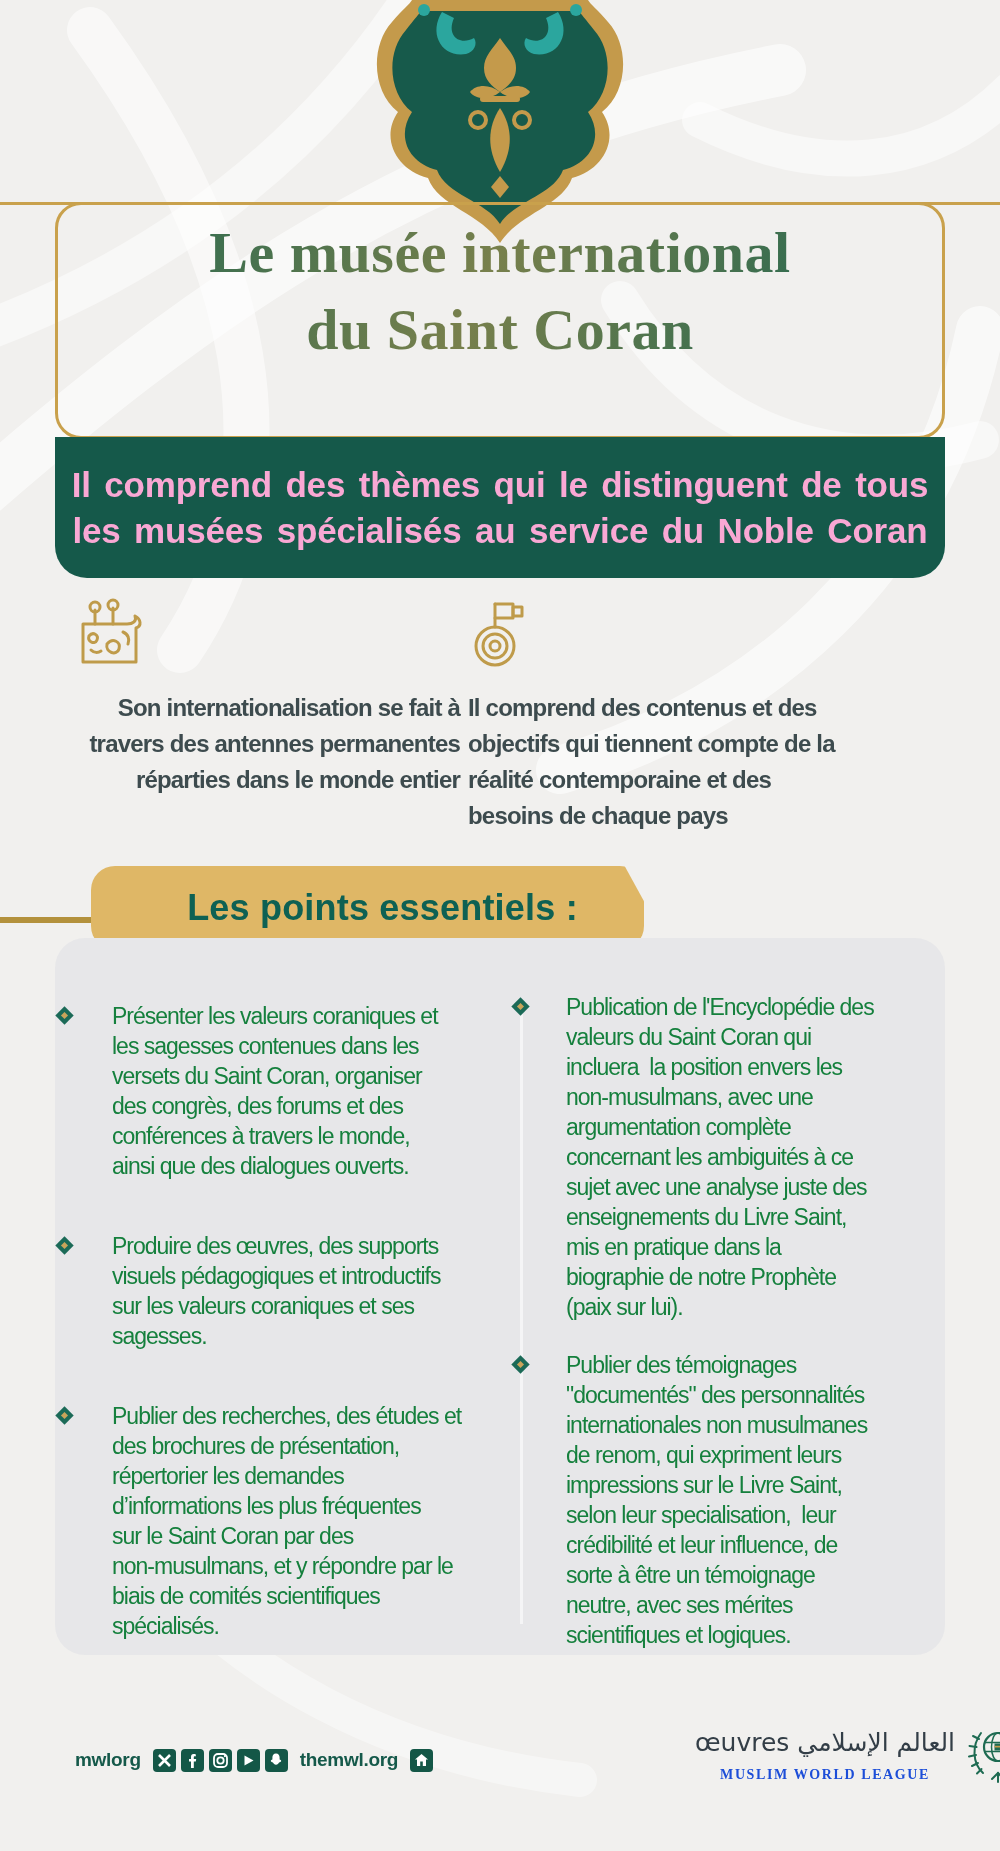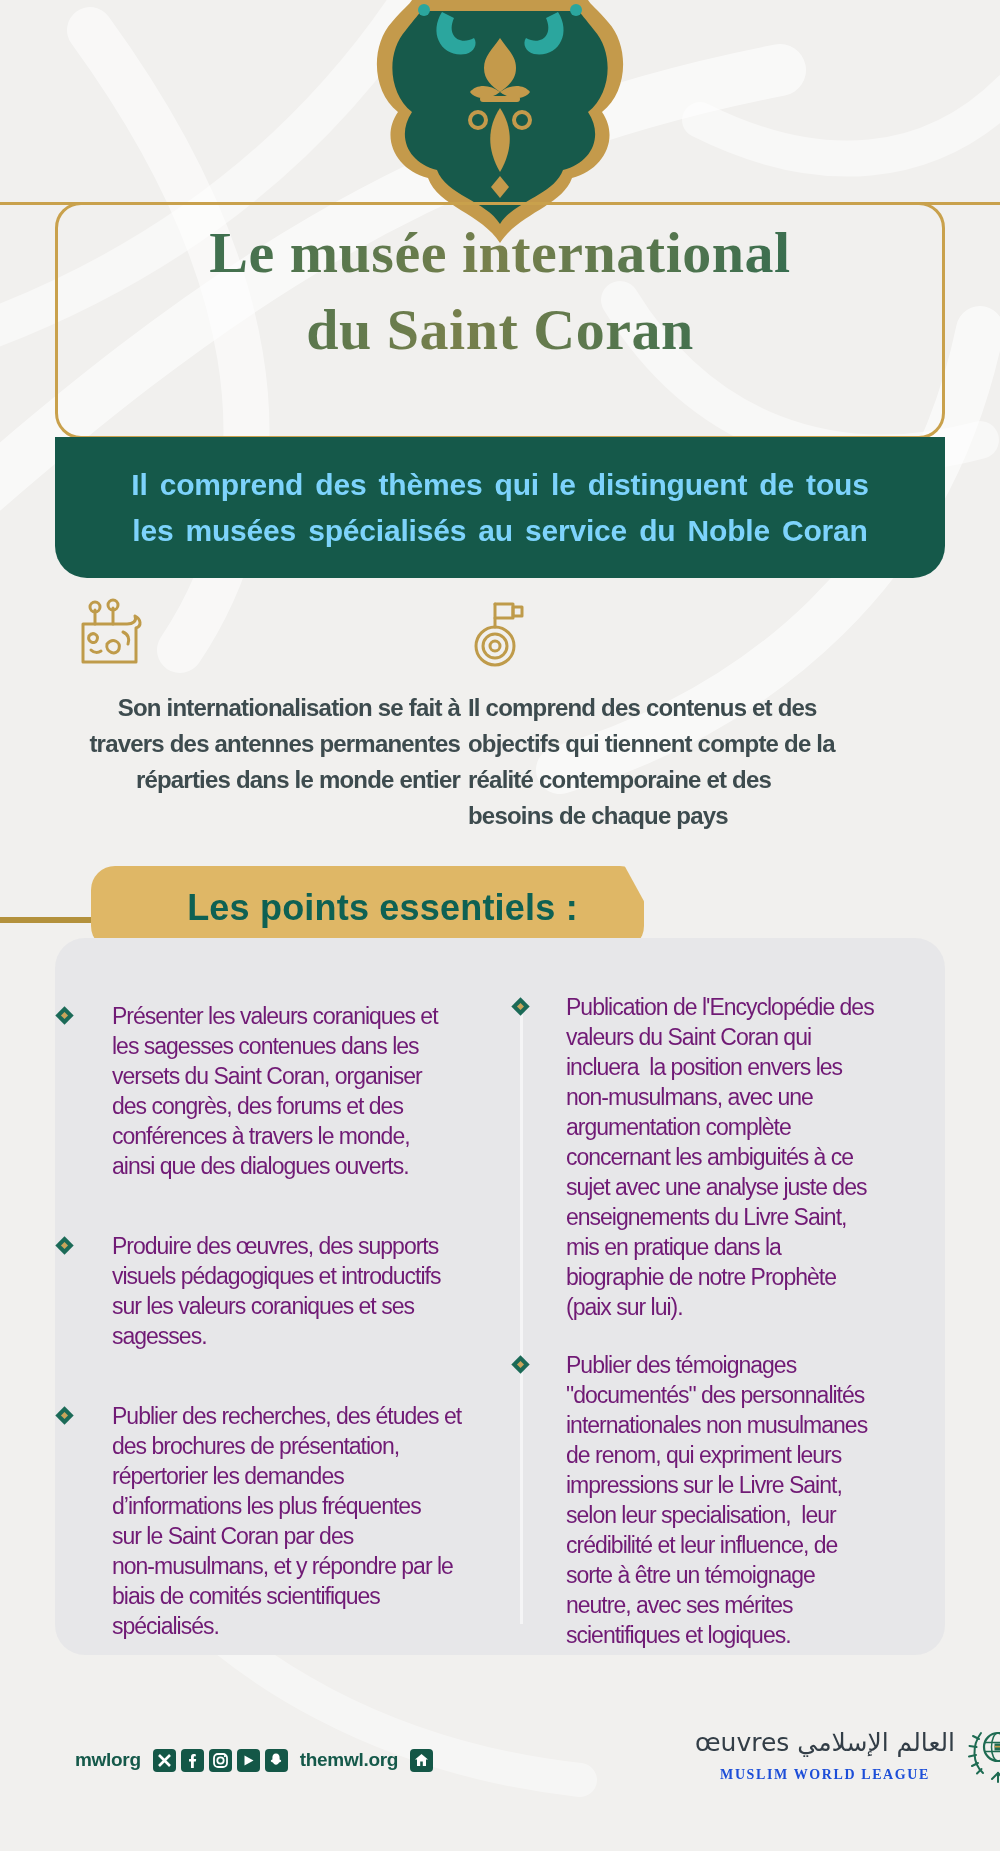--- a/index.html
+++ b/index.html
@@ -32,21 +32,21 @@
       color:transparent;-webkit-text-fill-color:transparent;
     }
   }
   
   .subtitle-banner{
     position:absolute;left:55px;top:437px;width:890px;height:141px;
     background:#15594a;border-radius:0 0 32px 32px;
     display:flex;align-items:center;justify-content:center;
   }
   .subtitle-banner .txt{
-    color:#7dd3fc;font-weight:bold;font-size:30px;line-height:46px;
+    color:#f9a8d4;font-weight:bold;font-size:35px;line-height:46px;
     letter-spacing:-.2px;word-spacing:4px;text-align:center;white-space:pre-line;
   }
   
   .feature{position:absolute;top:598px;}
   .feature.left{left:75px;width:385px;text-align:right;}
   .feature.right{left:468px;width:420px;}
   .feature .ficon{display:block;height:72px;}
   .feature .ftext{
     margin-top:20px;font-weight:bold;font-size:24px;line-height:36px;
     letter-spacing:-.8px;color:#3d4b4e;white-space:pre;
@@ -79,21 +79,21 @@
   .bullet-col.right .marker{flex:0 0 60px;}
   .diamond{
     display:inline-block;width:13px;height:13px;background:#1b6a57;
     transform:rotate(45deg);margin-top:8px;margin-left:2px;position:relative;
   }
   .bullet-col.right .diamond{margin-left:8px;}
   .diamond::after{
     content:"";position:absolute;left:4px;top:4px;width:5px;height:5px;background:#caa45a;
   }
   .bullet-text{
-    font-size:23px;line-height:30px;letter-spacing:-1px;color:#701a75;white-space:pre;
+    font-size:23px;line-height:30px;letter-spacing:-1px;color:#15803d;white-space:pre;
   }
   
   .footer-left{
     position:absolute;left:75px;top:1746px;height:28px;
     display:flex;align-items:center;gap:12px;
   }
   .site-label{font-size:19px;font-weight:bold;color:#15594a;letter-spacing:-.3px;text-align:center;}
   .social-row{display:flex;align-items:center;gap:5px;}
   .sq-icon{
     width:23px;height:23px;background:#145747;border-radius:4px;

